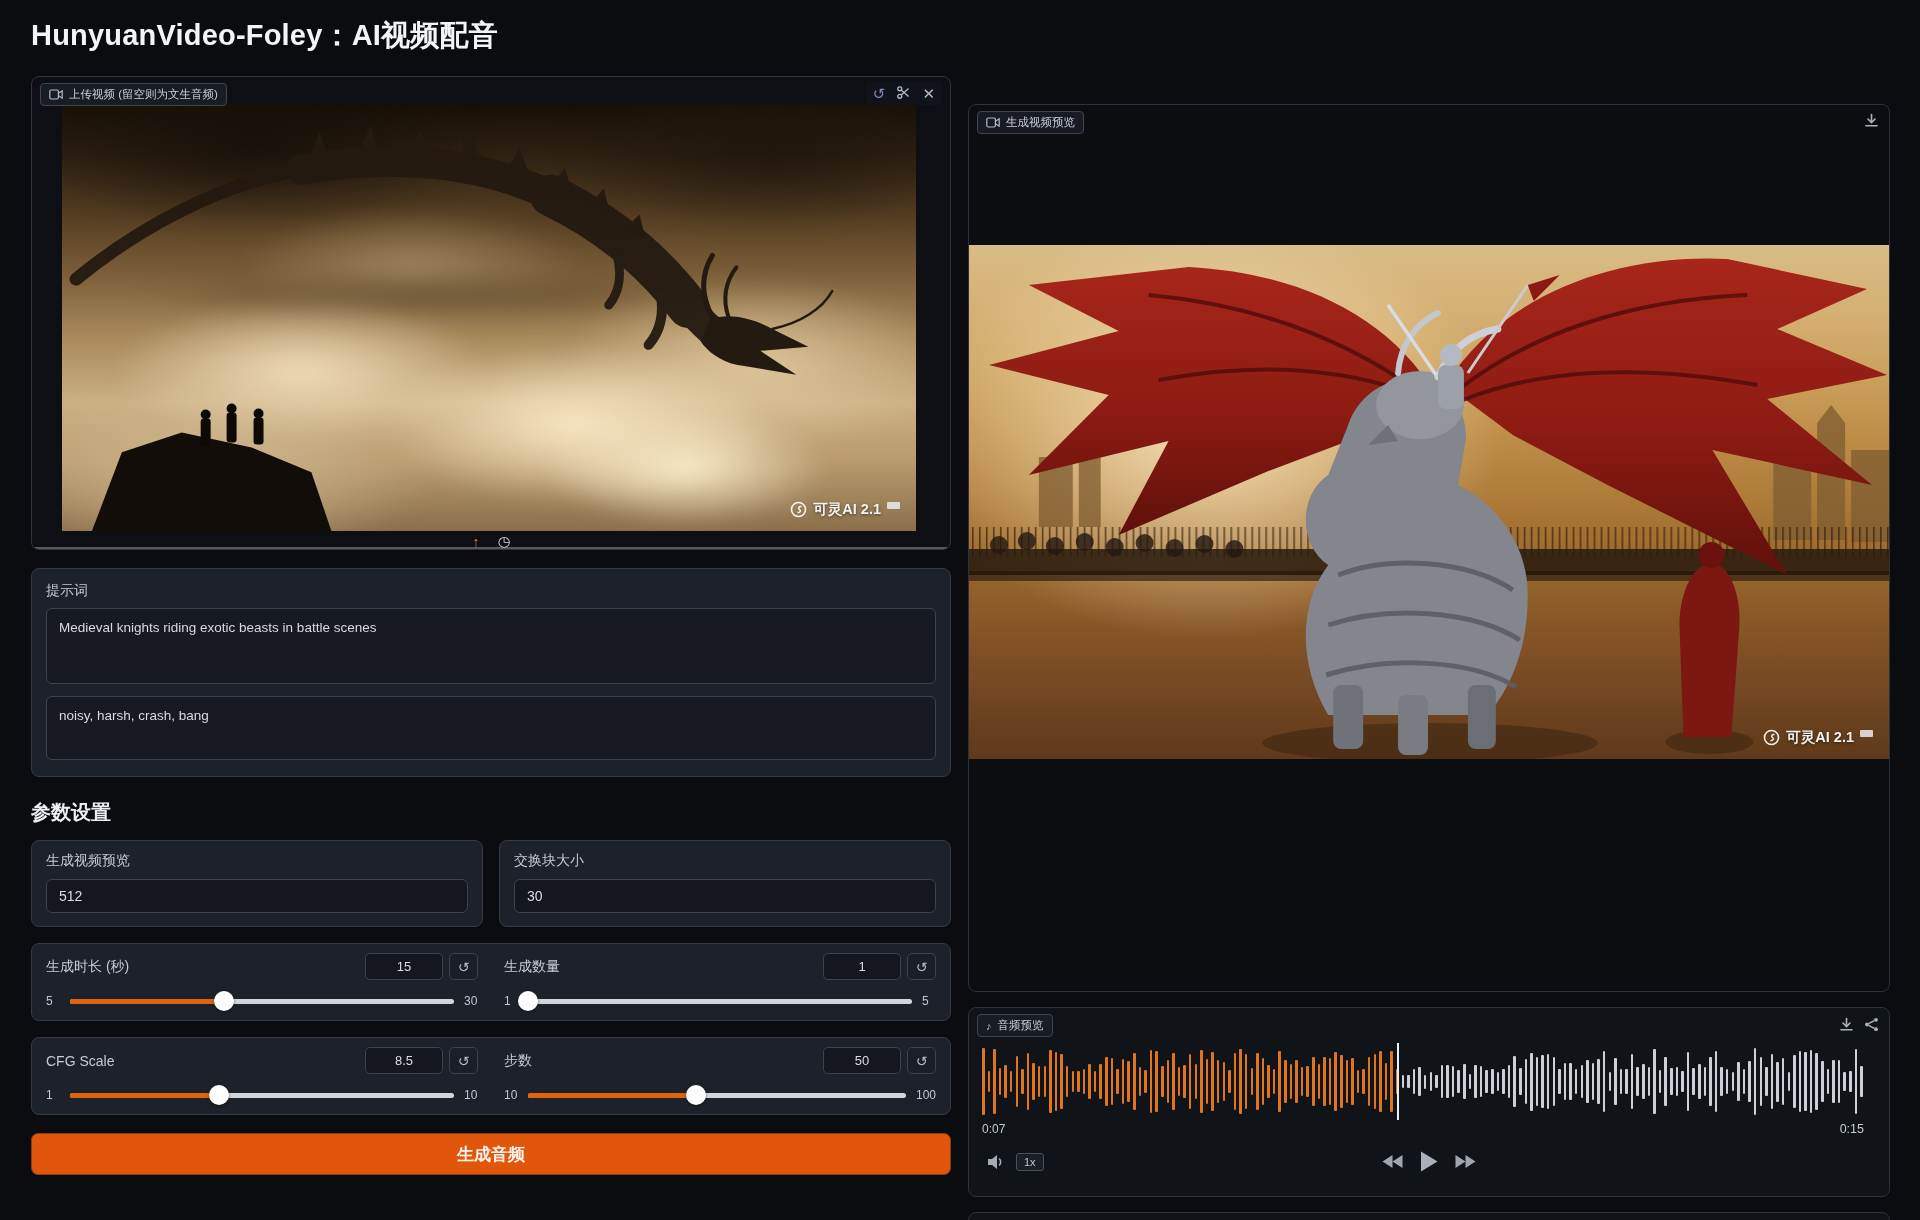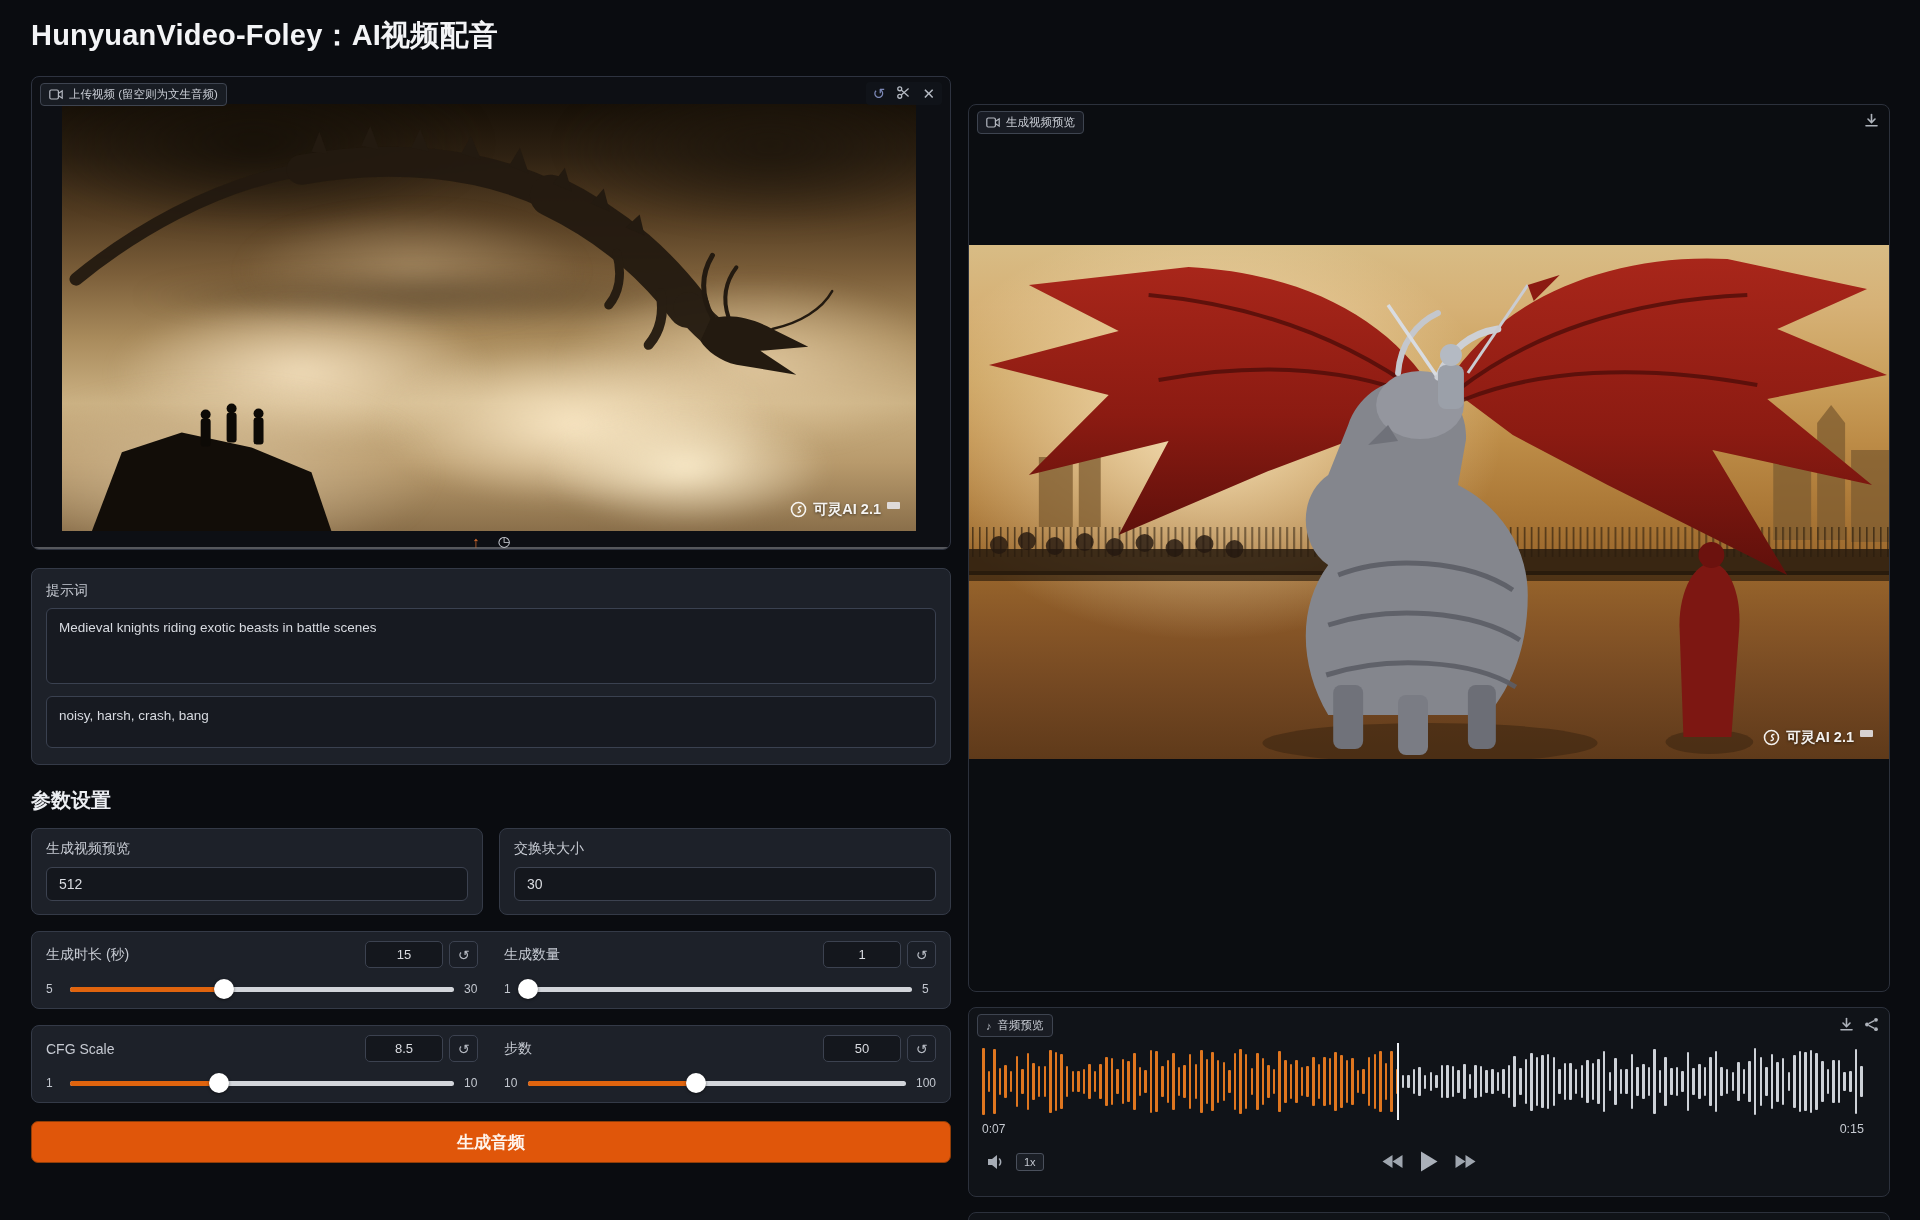--- a/index.html
+++ b/index.html
@@ -42,21 +42,21 @@
   .under-icons { position:absolute; left:50%; transform:translateX(-50%); bottom:0; z-index:5; display:flex; gap:18px; }
   .under-icons .up  { color:#e07030; font-size:15px; font-weight:700; line-height:1; }
   .under-icons .rec { color:#cfd3da; font-size:14px; line-height:1; }
   .seek-line { position:absolute; left:1px; right:1px; bottom:0; height:2px; background:rgba(205,208,214,.38); z-index:4; }
 
   
   .prompt-group { margin-top:18px; padding:13px 14px 16px; }
   .field-label { font-size:14px; color:#c6cad2; }
   .textarea { margin-top:8px; background:#171a21; border:1px solid #3a4150; border-radius:6px;
               padding:11px 12px; font-size:13.5px; color:#d7dae0; }
-  .textarea.big { height:76px; } .textarea.small { height:52px;margin-top:12px; }
+  .textarea.big { height:76px; } .textarea.small { height:64px;margin-top:12px; }
   .mt { margin-top:16px; }
 
   h2 { margin-top:22px; font-size:20px; font-weight:700; color:#eceef2; }
 
   
   .row { display:flex; gap:16px; margin-top:14px; }
   .half { flex:1; padding:11px 14px 13px; }
   .input-box { margin-top:9px; height:34px; background:#14171d; border:1px solid #3c4250; border-radius:6px;
                display:flex; align-items:center; padding:0 12px; font-size:14px; color:#d9dce1; }
 

